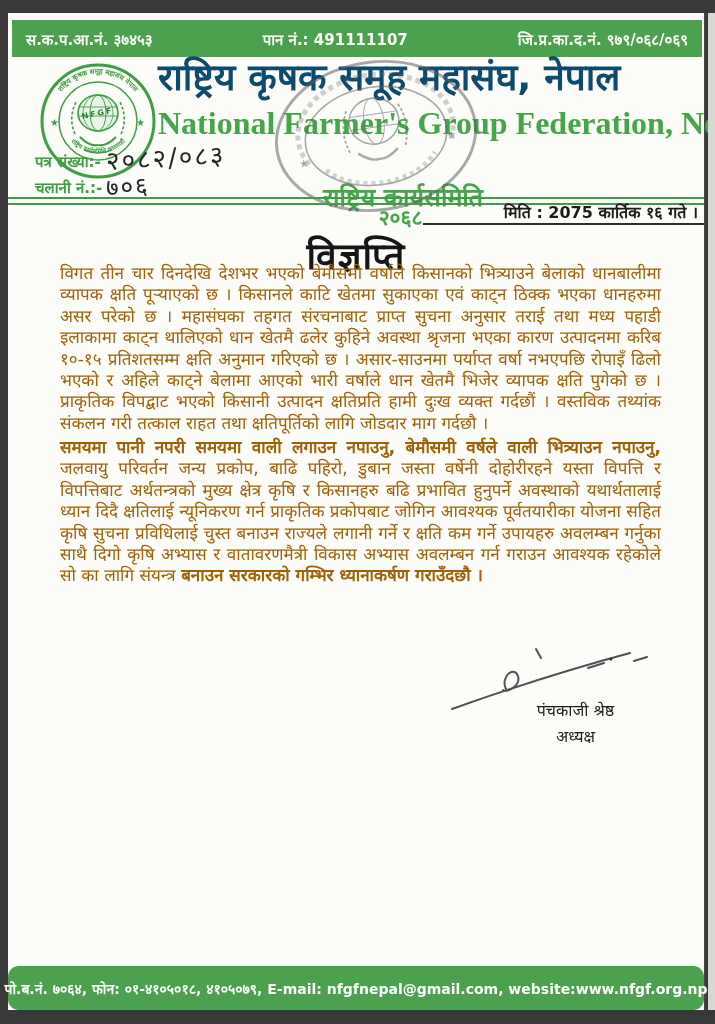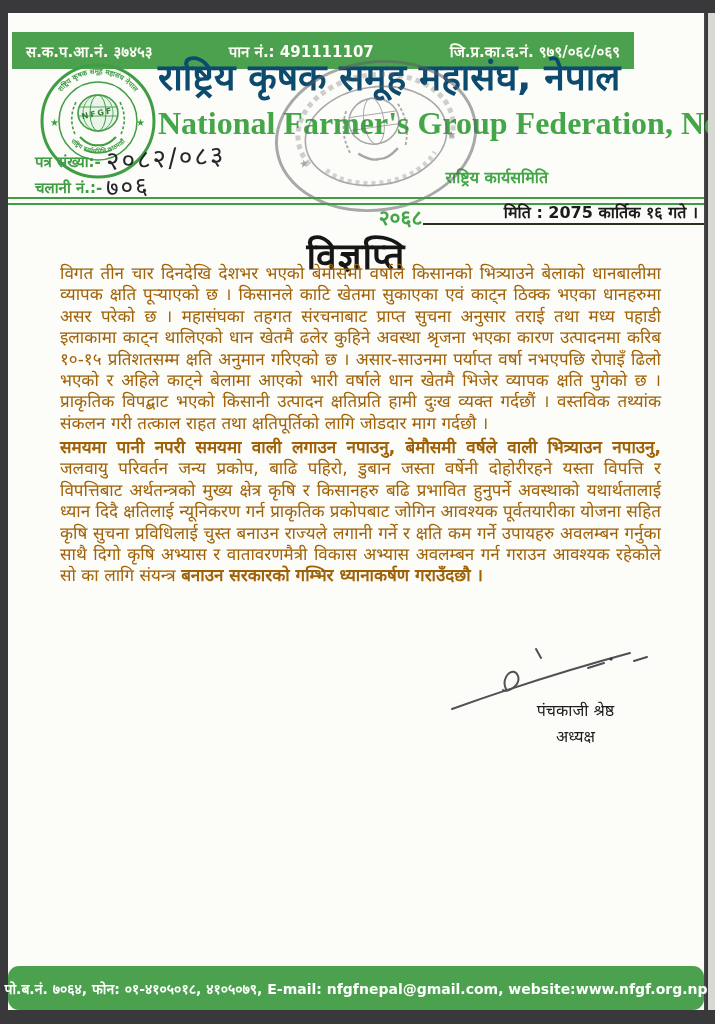--- a/index.html
+++ b/index.html
@@ -3,32 +3,32 @@
 <meta charset="utf-8">
 <style>
   html,body{margin:0;padding:0;background:#39393b;}
   .canvas{position:relative;width:715px;height:1024px;background:#39393b;overflow:hidden;
           font-family:"DejaVu Sans",sans-serif;}
   .page{position:absolute;left:8px;top:13px;width:696px;height:997px;background:#fcfcf9;
         border-right:2px solid #454542;}
   .edge-strip{position:absolute;left:708px;top:13px;width:7px;height:997px;background:#d9d9d4;}
 
   
-  .topbar{position:absolute;left:4px;top:19px;width:622px;height:37px;background:#4ba14e;
+  .topbar{position:absolute;left:4px;top:7px;width:690px;height:37px;background:#4ba14e;
           display:flex;align-items:center;justify-content:space-between;padding:16px 14px;box-sizing:border-box;}
   .topbar span{color:#fdfdf6;font-weight:bold;font-size:15px;white-space:nowrap;}
 
   
   .logo{position:absolute;left:30px;top:47px;}
   .title-np{position:absolute;left:150px;top:45px;width:520px;text-align:left;
             font-size:37px;font-weight:bold;color:#0c4a6e;white-space:nowrap;line-height:1.1;}
   .title-en{position:absolute;left:150px;top:92px;width:520px;text-align:center;
             font-family:"Liberation Serif",serif;font-size:32px;font-weight:bold;color:#44a649;white-space:nowrap;}
-  .committee{position:absolute;left:250px;top:153px;width:290px;text-align:right;
-             font-size:16px;font-weight:bold;color:#44a649;}
+  .committee{position:absolute;left:250px;top:166px;width:290px;text-align:center;
+             font-size:25px;font-weight:bold;color:#44a649;}
   .year{position:absolute;left:250px;top:190px;width:285px;text-align:center;
         font-size:21px;font-weight:bold;color:#44a649;}
   .stamp{position:absolute;left:262px;top:44px;opacity:.52;transform:rotate(-8deg);}
 
   
   .ref-label{position:absolute;left:27px;color:#3f9d44;font-weight:bold;font-size:15px;white-space:nowrap;}
   .hand{position:absolute;color:#26262b;font-size:26px;white-space:nowrap;
         transform:rotate(-3deg);letter-spacing:2px;}
 
   .rule-double{position:absolute;left:0;top:184px;width:696px;height:4px;

